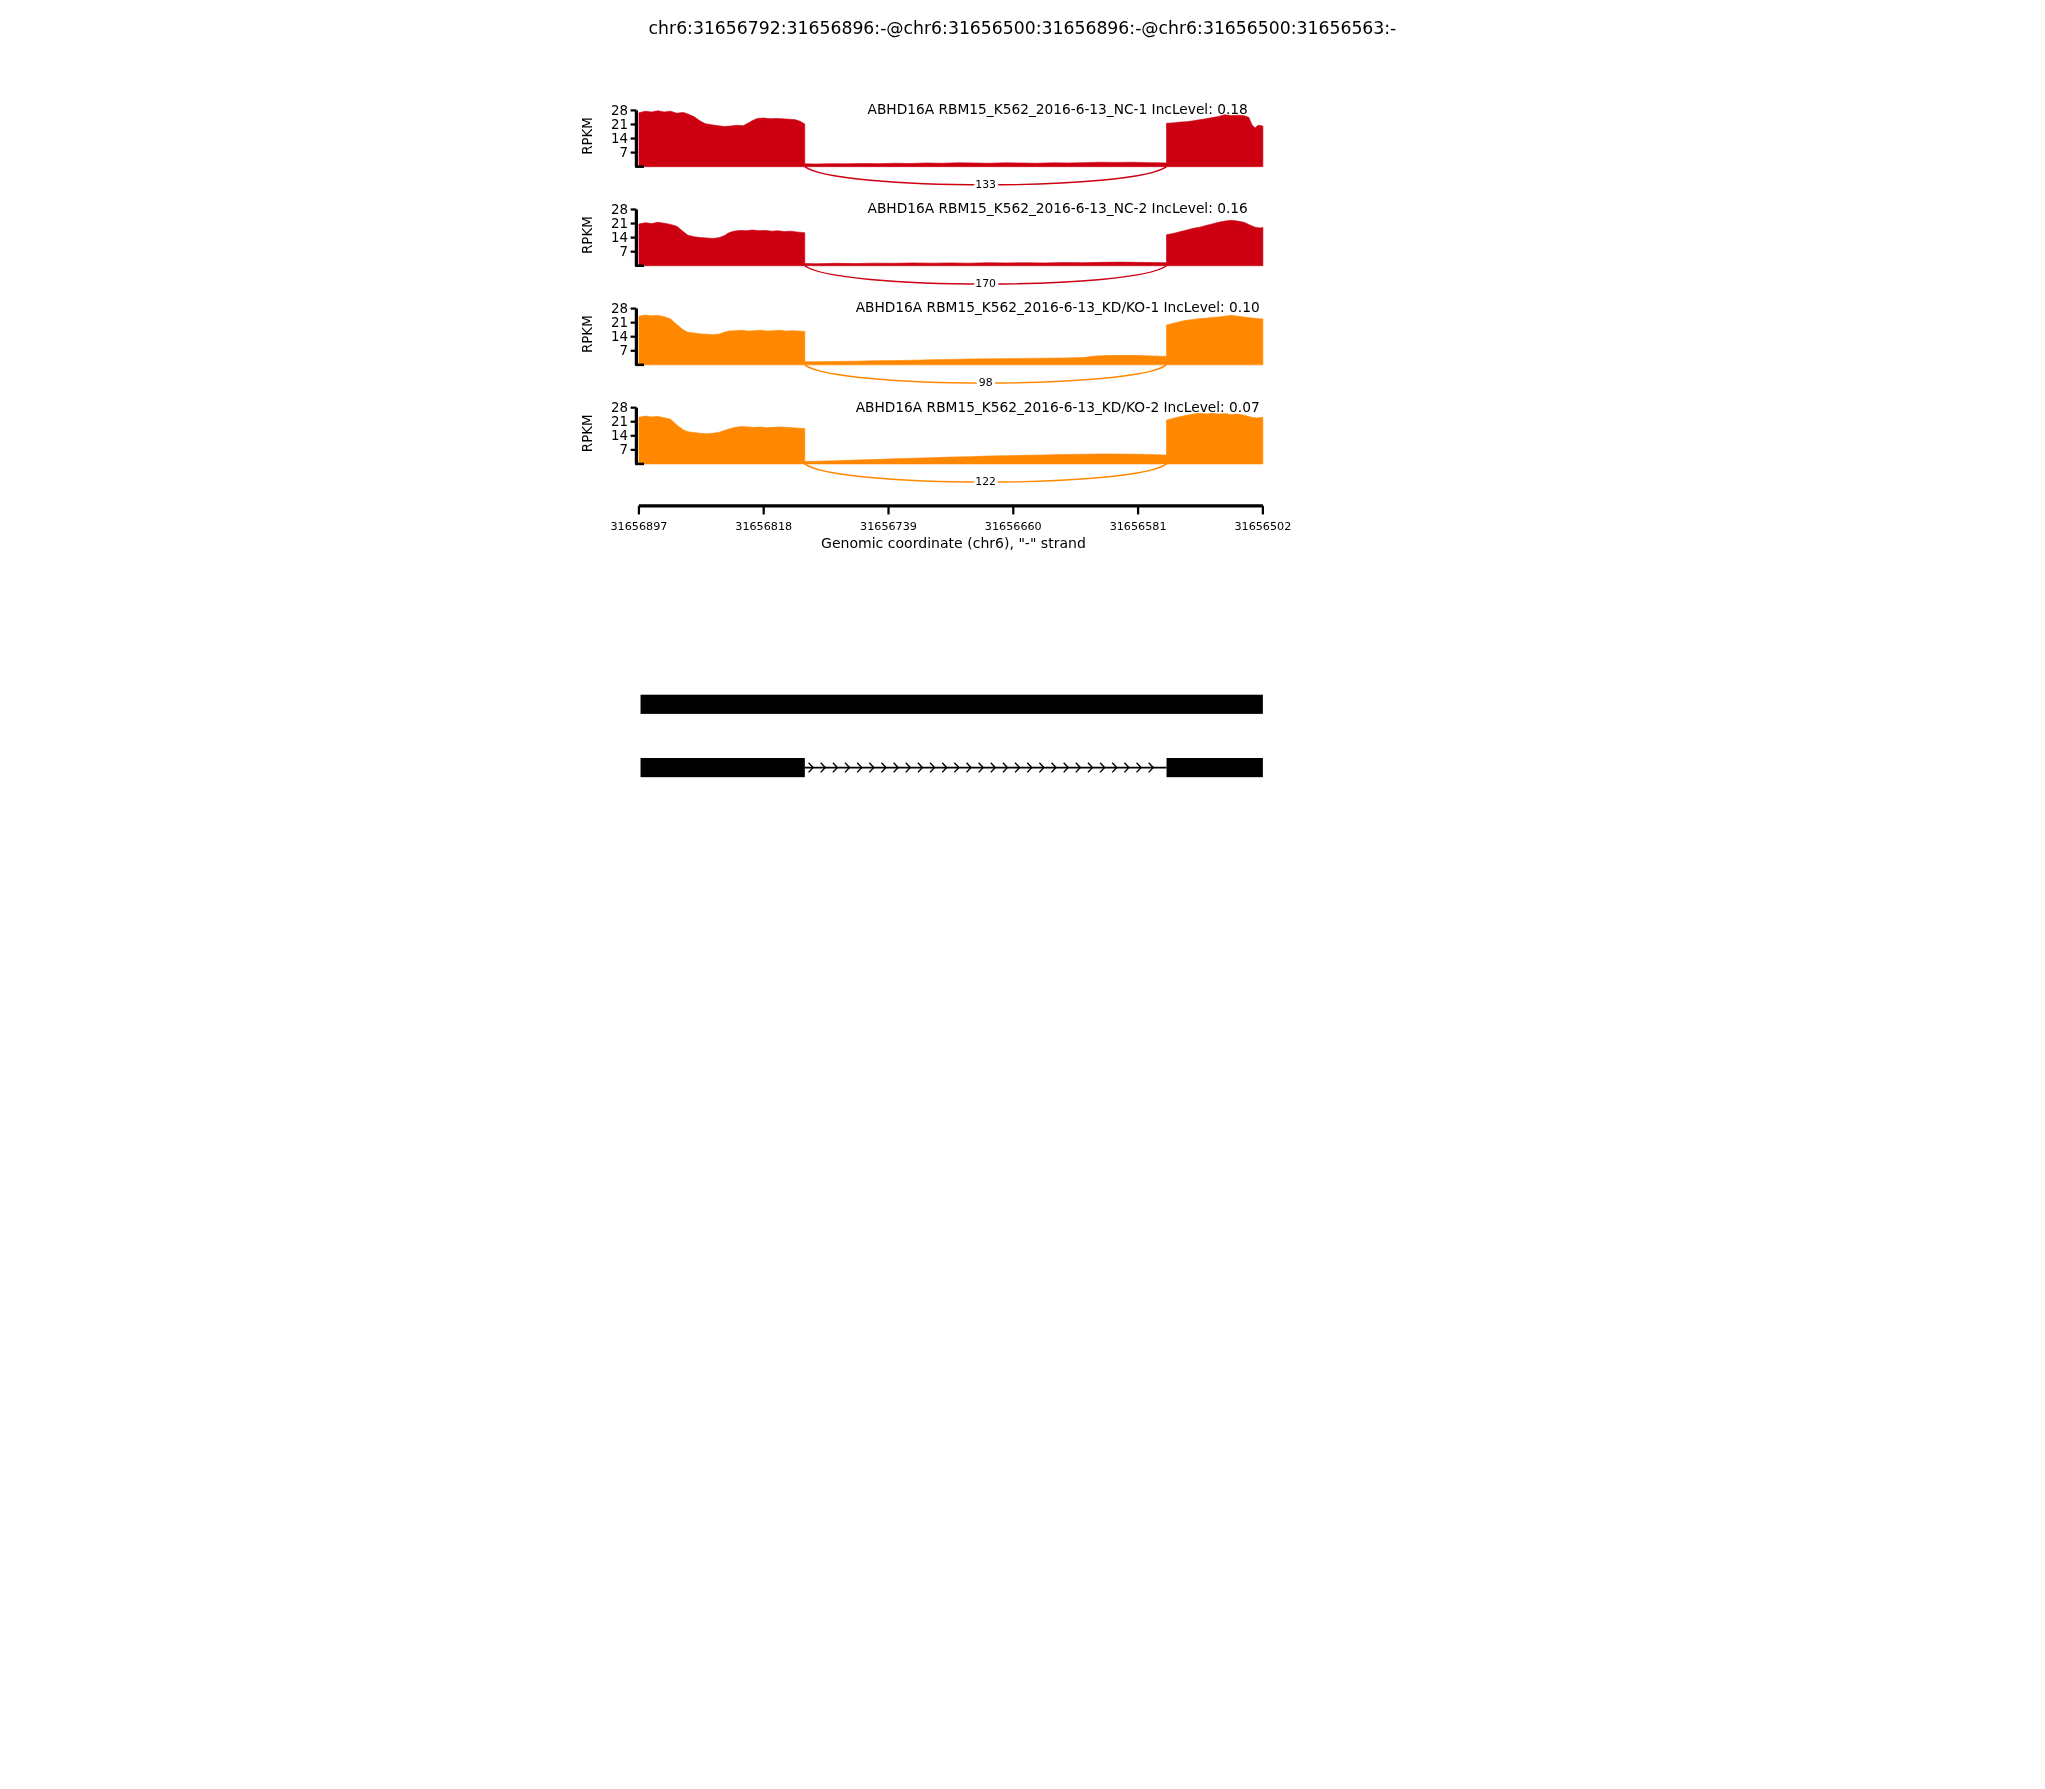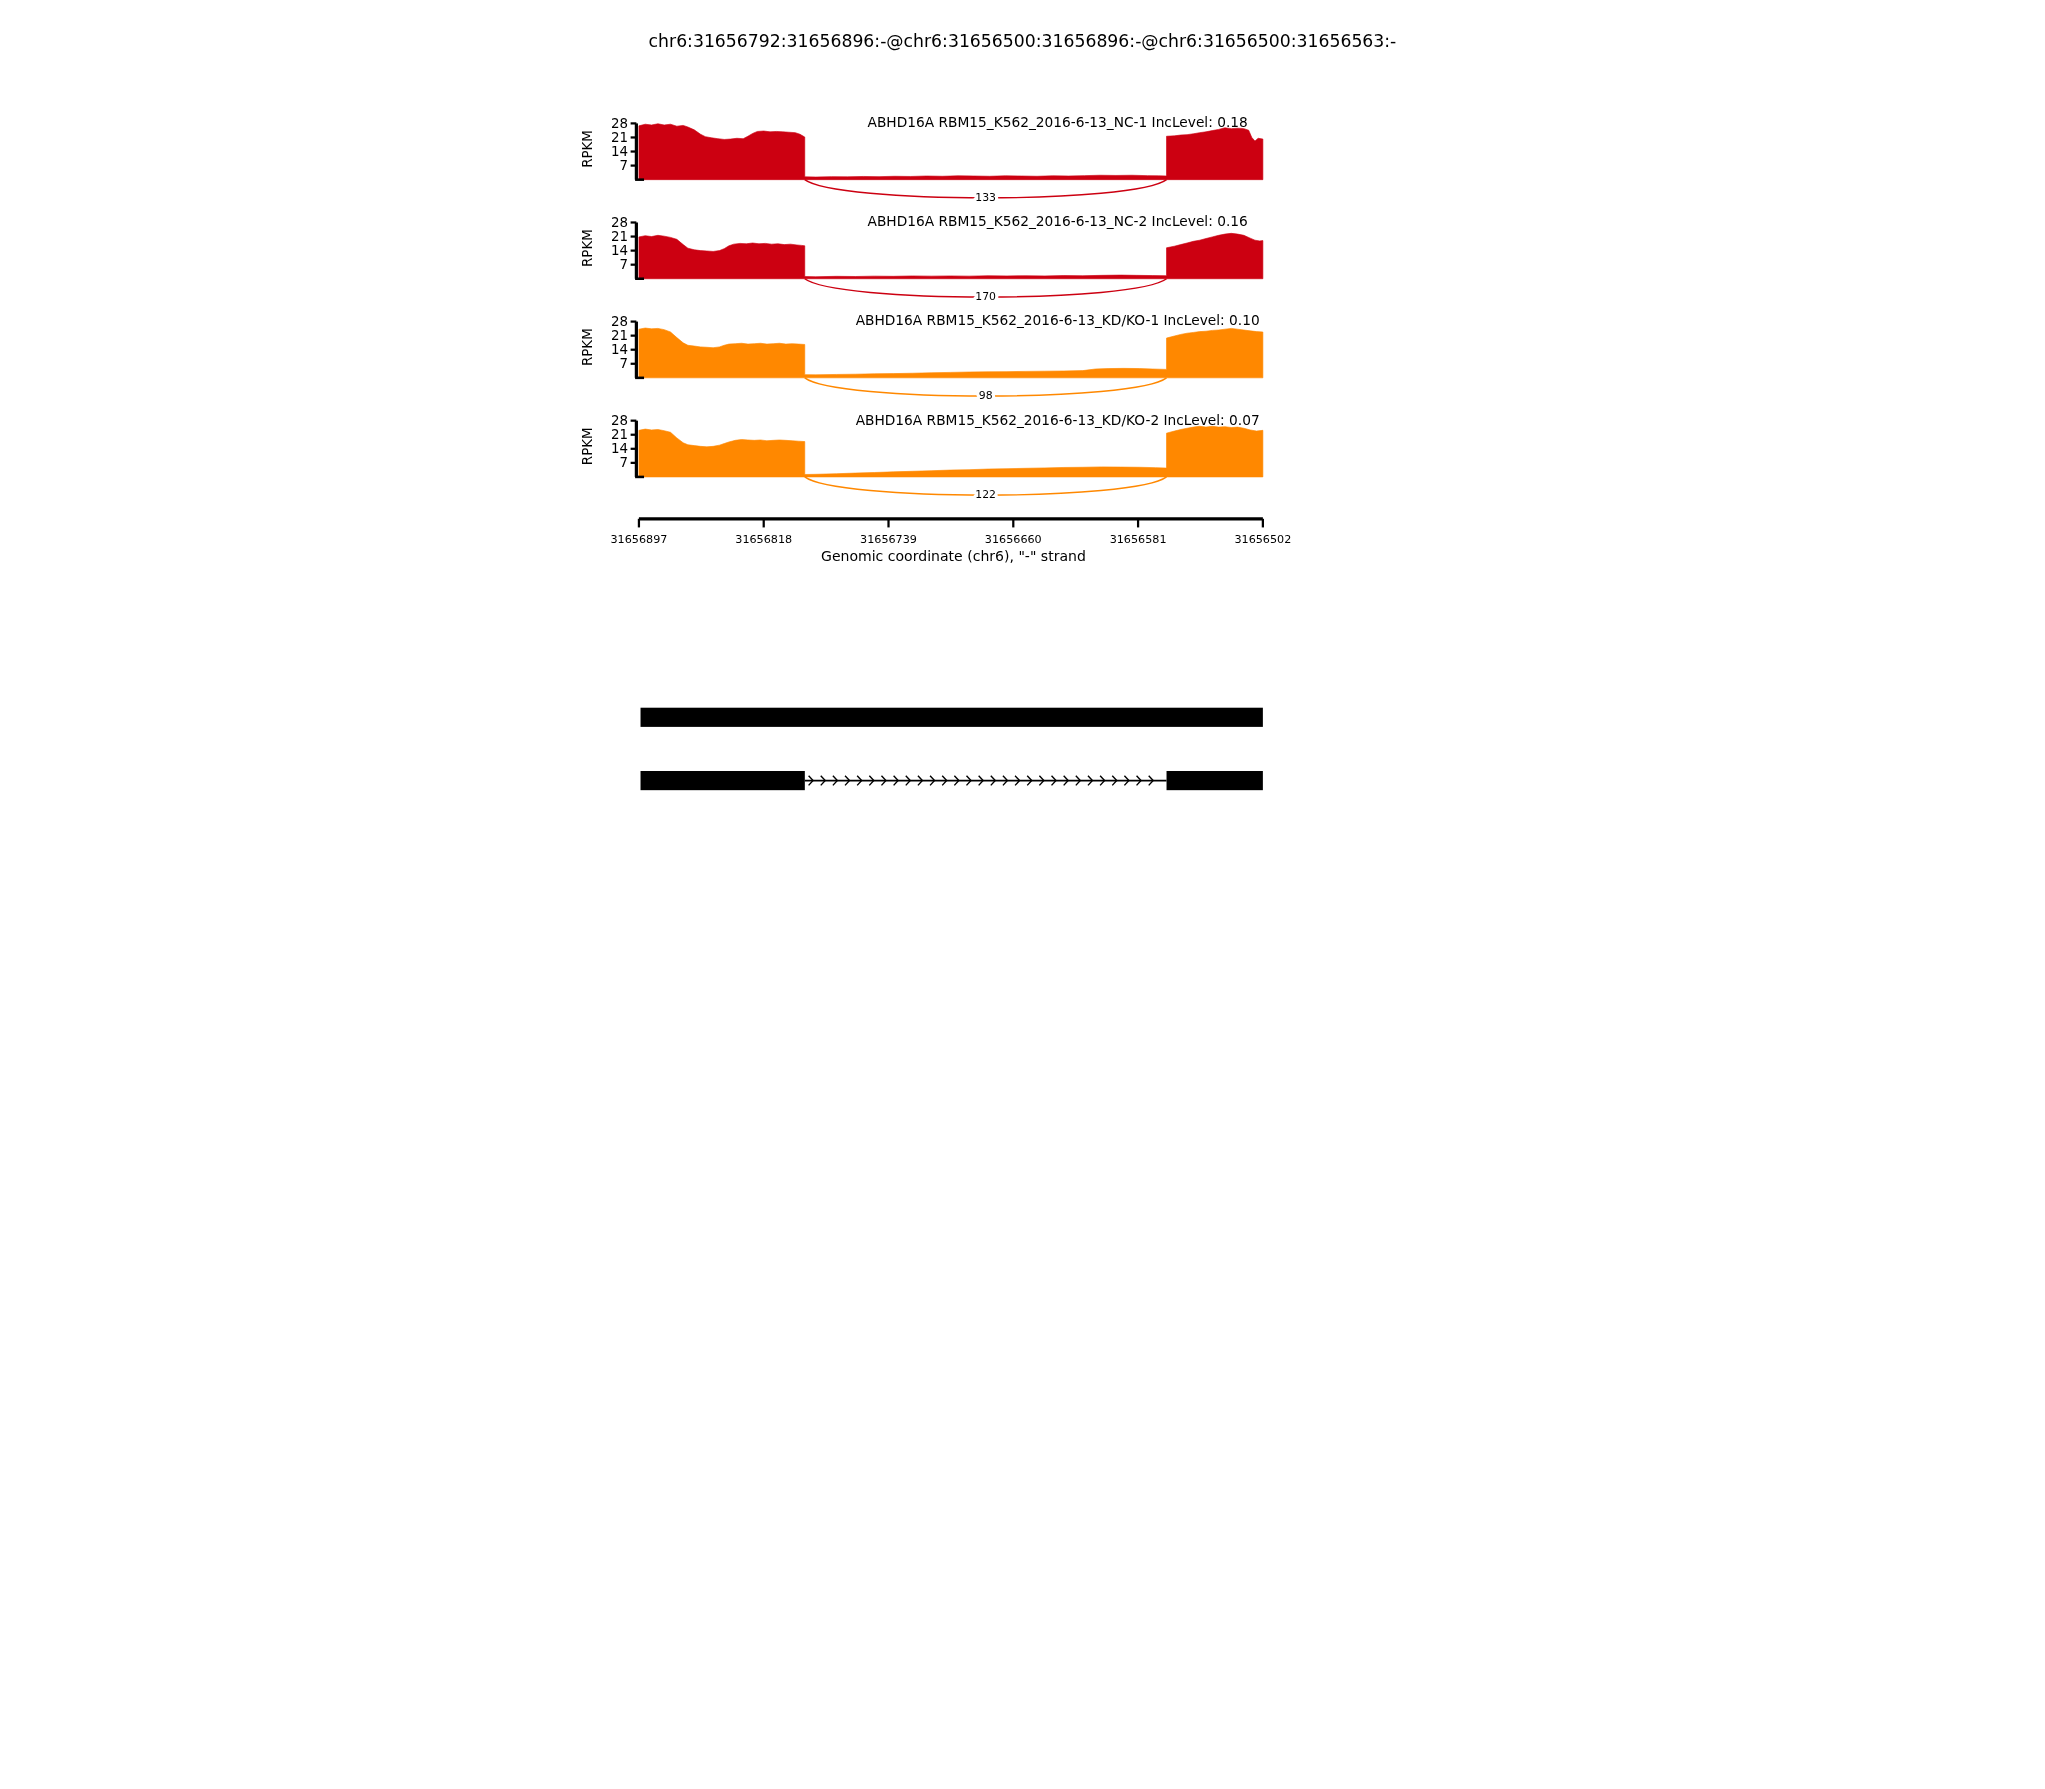--- a/index.html
+++ b/index.html
@@ -1,16 +1,16 @@
 <!DOCTYPE html>
 <html style="font-size:10.2px"><head>
 <meta charset="utf-8">
 <style>
   html,body{margin:0;padding:0;background:#ffffff;}
-  .fig-wrap{width:1023px;height:895px;margin:16px auto;background:#ffffff;}
+  .fig-wrap{width:1023px;height:895px;margin:3px auto;background:#ffffff;}
   svg text{font-family:"DejaVu Sans","Liberation Sans",sans-serif;fill:#000000;}
   .fig-title{font-size:27px;}
   .track-label{font-size:21.5px;font-weight:400;}
   .ytick-label{font-size:21px;}
   .rpkm-label{font-size:21px;}
   .xtick-label{font-size:17.5px;}
   .xaxis-title{font-size:22px;}
   .junction-count{font-size:17px;paint-order:stroke;stroke:#ffffff;stroke-width:10px;stroke-linejoin:round;}
 </style>
 </head>

